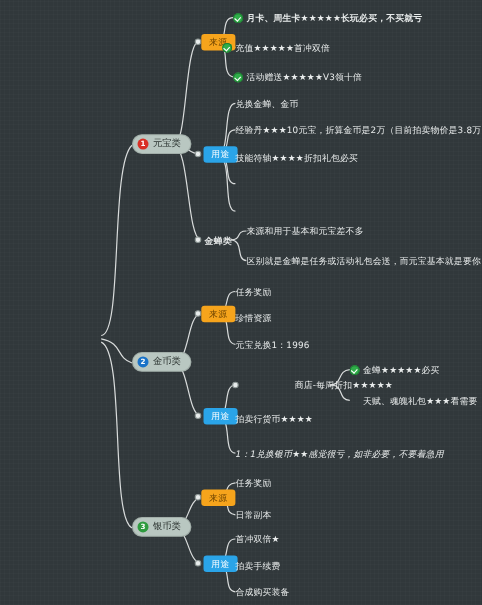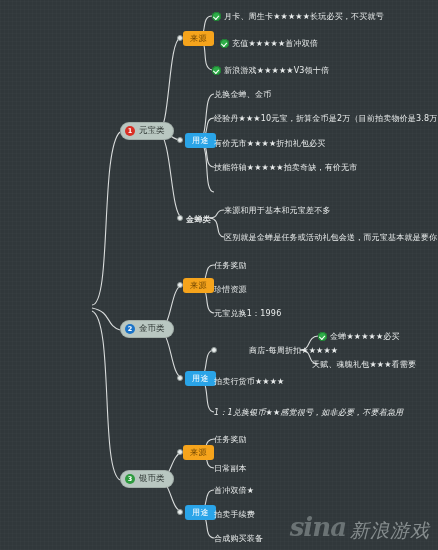--- a/index.html
+++ b/index.html
@@ -154,48 +154,45 @@
 
 
   <div class="node cat" style="left:120px;top:122px;">
     <span class="badge r">1</span>
     <span>元宝类</span>
   </div>
   <div class="dot" style="left:177px;top:35px;"></div>
   <div class="node tag orange" style="left:183px;top:31px;">
     <span>来源</span>
   </div>
-  <div class="node leaf" style="left:212px;top:11px;">
+  <div class="node leaf" style="left:212px;top:11px;font-weight:bold;">
     <span class="chk"></span>
     <span>月卡、周生卡★★★★★长玩必买，不买就亏</span>
   </div>
-  <div class="node leaf" style="left:220px;top:38px;">
+  <div class="node leaf" style="left:202px;top:38px;">
     <span class="chk"></span>
     <span>充值★★★★★首冲双倍</span>
   </div>
   <div class="node leaf" style="left:212px;top:65px;">
     <span class="chk"></span>
-    <span>新浪游戏★★★★★V3领十倍</span>
+    <span>活动赠送★★★★★V3领十倍</span>
   </div>
 
   <div class="dot" style="left:177px;top:137px;"></div>
   <div class="node tag blue" style="left:185px;top:133px;">
     <span>用途</span>
   </div>
   <div class="node leaf" style="left:214px;top:89px;">
     <span>兑换金蝉、金币</span>
   </div>
   <div class="node leaf" style="left:214px;top:113px;">
     <span>经验丹★★★10元宝，折算金币是2万（目前拍卖物价是3.8万）</span>
   </div>
   <div class="node leaf" style="left:214px;top:138px;">
-    <span>有价无市★★★★折扣礼包必买</span>
-  </div>
-  <div class="node leaf" style="left:214px;top:162px;">
-    <span>技能符轴★★★★★拍卖奇缺，有价无市</span>
+    <span>技能符轴★★★★折扣礼包必买</span>
   </div>
 
   <div class="dot" style="left:177px;top:215px;"></div>
   <div class="node tag plain" style="left:186px;top:212px;">
     <span>金蝉类</span>
   </div>
   <div class="node leaf" style="left:224px;top:205px;">
     <span>来源和用于基本和元宝差不多</span>
   </div>
   <div class="node leaf" style="left:224px;top:232px;">
@@ -218,28 +215,28 @@
   </div>
   <div class="node leaf" style="left:214px;top:308px;">
     <span>元宝兑换1：1996</span>
   </div>
 
   <div class="dot" style="left:177px;top:375px;"></div>
   <div class="node tag blue" style="left:185px;top:371px;">
     <span>用途</span>
   </div>
   <div class="dot" style="left:211px;top:347px;"></div>
-  <div class="node leaf" style="left:209px;top:345px;padding-left:40px;">
+  <div class="node leaf" style="left:228px;top:345px;padding-left:40px;">
     <span>商店-每周折扣★★★★★</span>
   </div>
   <div class="node leaf" style="left:318px;top:331px;">
     <span class="chk"></span>
     <span>金蝉★★★★★必买</span>
   </div>
-  <div class="node leaf" style="left:312px;top:359px;">
+  <div class="node leaf" style="left:330px;top:359px;">
     <span>天赋、魂魄礼包★★★看需要</span>
   </div>
   <div class="node leaf" style="left:214px;top:376px;">
     <span>拍卖行货币★★★★</span>
   </div>
   <div class="node leaf" style="left:214px;top:407px;font-style:italic;">
     <span>1：1兑换银币★★感觉很亏，如非必要，不要着急用</span>
   </div>
 
   <div class="node cat" style="left:120px;top:470px;">
@@ -264,18 +261,14 @@
   <div class="node leaf" style="left:214px;top:485px;">
     <span>首冲双倍★</span>
   </div>
   <div class="node leaf" style="left:214px;top:509px;">
     <span>拍卖手续费</span>
   </div>
   <div class="node leaf" style="left:214px;top:533px;">
     <span>合成购买装备</span>
   </div>
 
-  <div class="wm">
-    <span class="sina">sina</span>
-    <span class="cn">新浪游戏</span>
-  </div>
 
 </div>
 
 </body></html>

